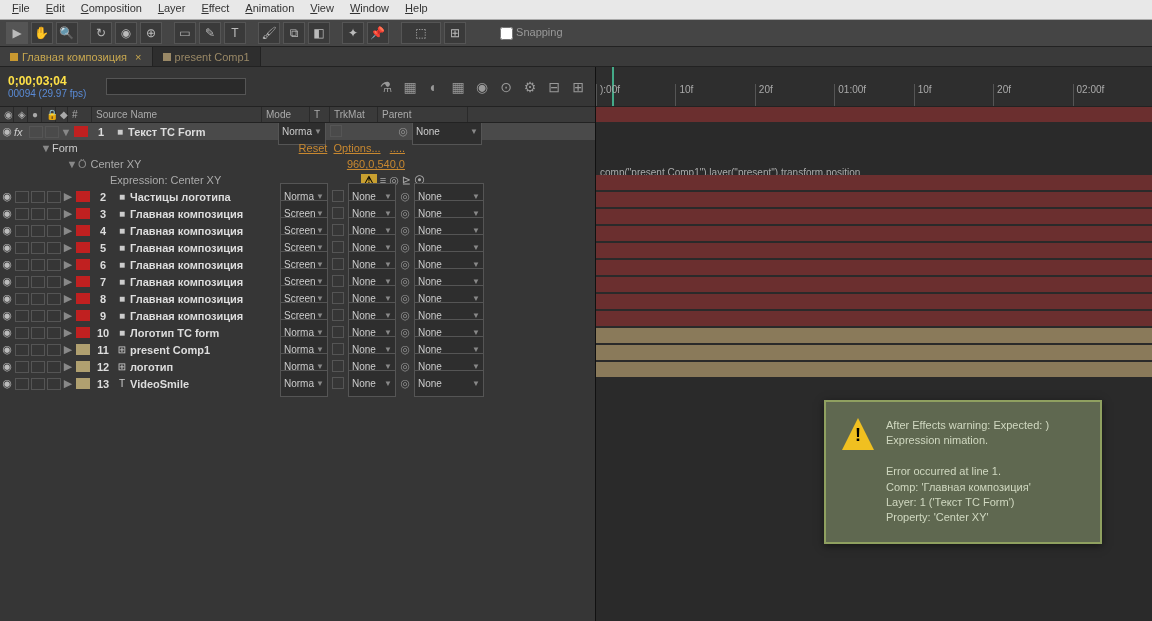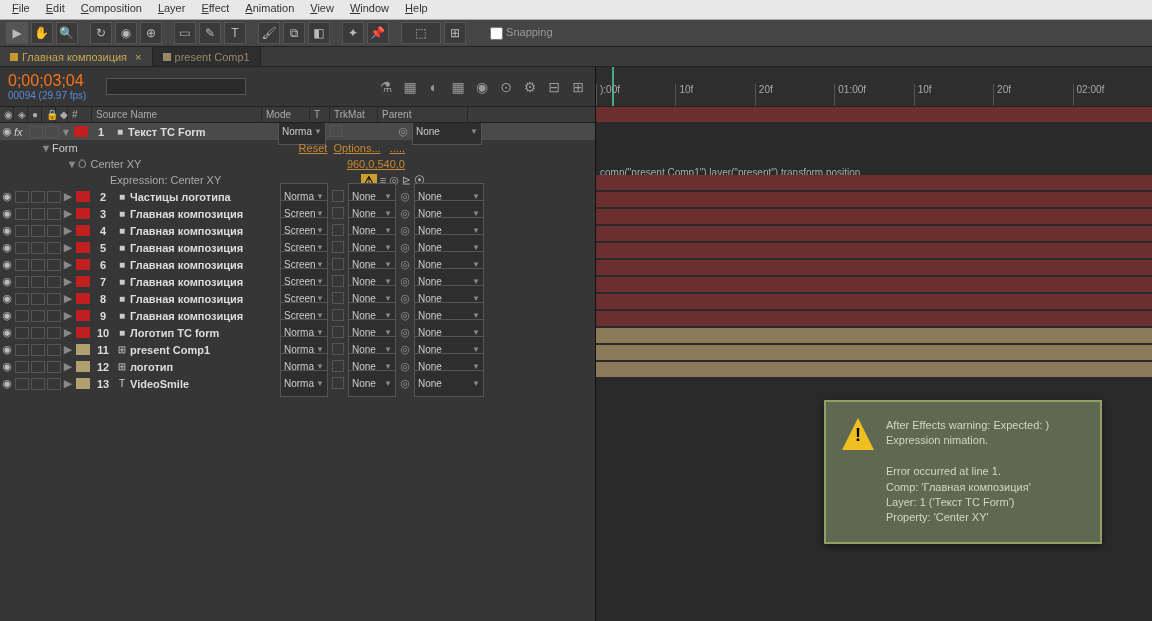--- a/index.html
+++ b/index.html
@@ -4,31 +4,31 @@
 <style>
 * { margin:0; padding:0; box-sizing:border-box; font-family:"Segoe UI",Tahoma,sans-serif; }
 body { background:#2a2a2a; width:1152px; height:621px; overflow:hidden; color:#ccc; font-size:11px; position:relative; }
 .menubar { background:#e8e8e8; height:20px; display:flex; padding:0 4px; border-bottom:1px solid #aaa; }
 .menubar span { color:#333; padding:2px 8px; cursor:pointer; }
 .menubar span u { text-decoration:underline; }
 .toolbar { background:#454545; height:27px; display:flex; align-items:center; padding:0 6px; gap:3px; border-bottom:1px solid #222; }
 .tbtn { width:22px; height:22px; background:#3a3a3a; border:1px solid #555; display:flex; align-items:center; justify-content:center; color:#bbb; font-size:12px; }
 .tbtn.sel { background:#555; }
 .tsep { width:6px; }
-.snapping { color:#999; margin-left:12px; font-size:11px; }
+.snapping { color:#999; margin-left:22px; font-size:11px; }
 .snapping input { vertical-align:middle; }
 .tabs { background:#3a3a3a; height:20px; display:flex; border-bottom:1px solid #222; }
 .tab { padding:3px 10px; background:#2e2e2e; color:#998866; display:flex; align-items:center; gap:4px; border-right:1px solid #222; }
 .tab.active { background:#3f3f3f; color:#c8a850; }
 .tab-color { width:8px; height:8px; }
 .comp-panel { display:flex; height:554px; }
 .left { width:596px; display:flex; flex-direction:column; background:#363636; border-right:1px solid #111; }
 .right { flex:1; display:flex; flex-direction:column; background:#2a2a2a; }
 .header-row { height:40px; display:flex; align-items:center; padding:4px 8px; border-bottom:1px solid #222; }
-.timecode { color:#f97316; font-size:16px; font-weight:normal; }
+.timecode { color:#fde047; font-size:12px; font-weight:bold; }
 .fps { color:#5a8bd6; font-size:10px; }
 .header-icons { margin-left:auto; display:flex; gap:6px; align-items:center; }
 .hicon { width:18px; height:18px; display:flex; align-items:center; justify-content:center; color:#999; font-size:14px; }
 .col-headers { height:16px; display:flex; background:#3a3a3a; font-size:10px; color:#aaa; border-bottom:1px solid #222; }
 .col-headers > div { padding:2px 4px; border-right:1px solid #2a2a2a; }
 .layer-rows { flex:1; overflow:hidden; }
 .layer-row { height:17px; display:flex; align-items:center; font-size:11px; }
 .layer-row.sel { background:#4a4a4a; }
 .eye { width:14px; text-align:center; color:#bbb; }
 .box { width:14px; height:12px; border:1px solid #555; margin:0 1px; }

